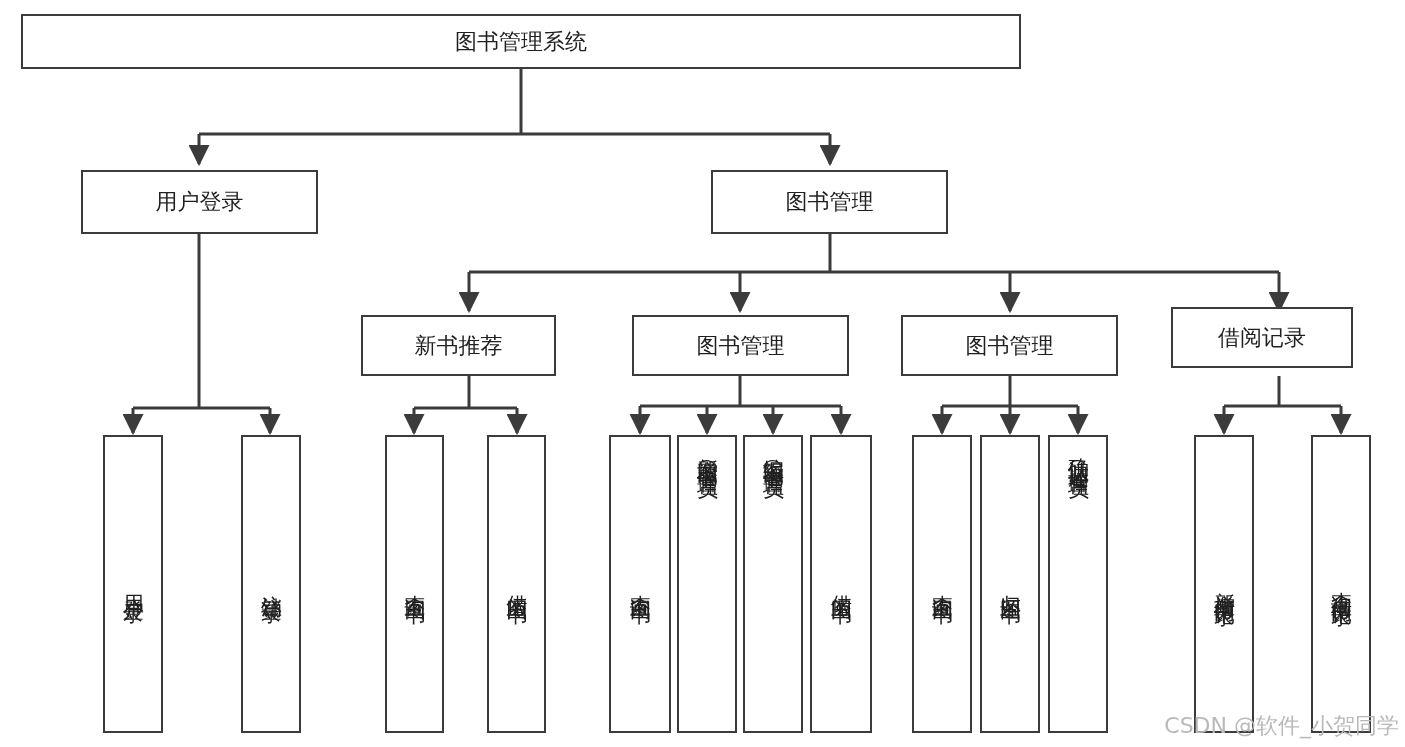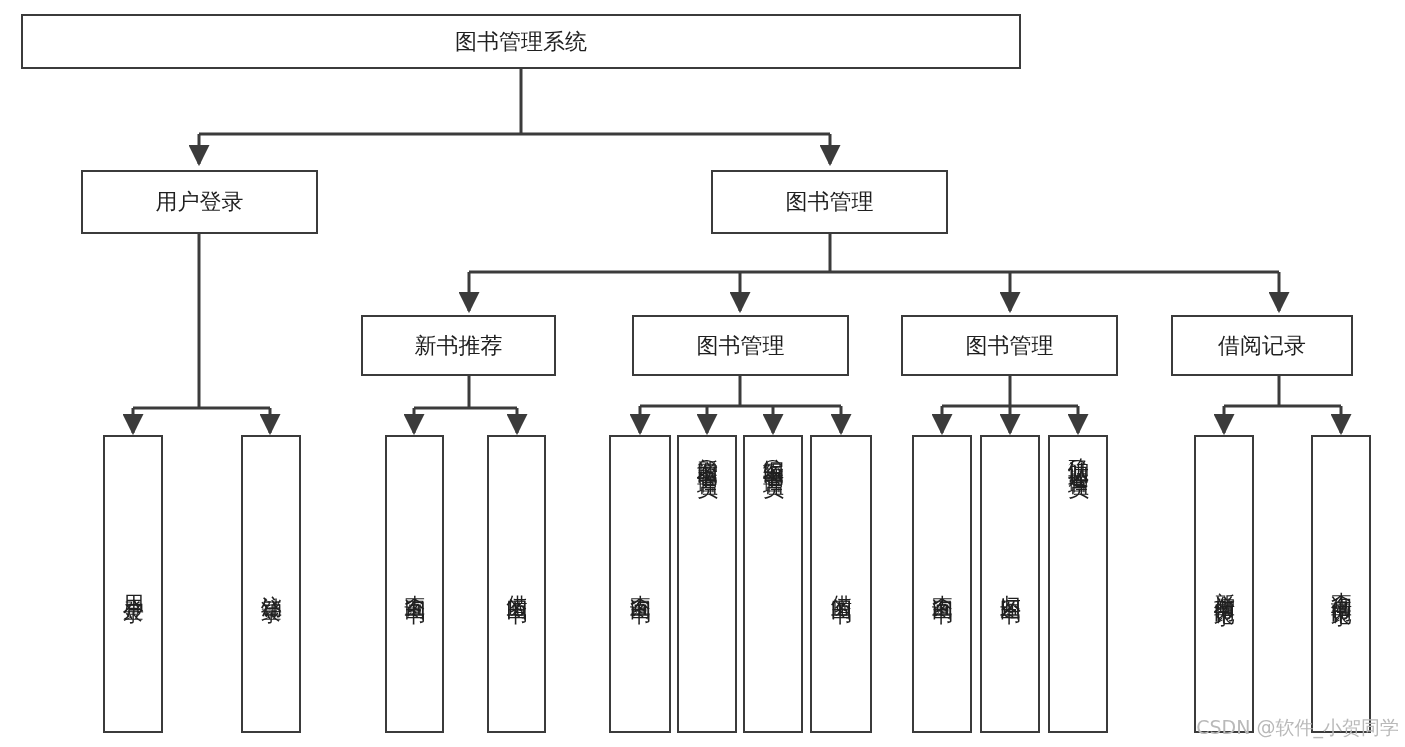--- a/index.html
+++ b/index.html
@@ -64,21 +64,21 @@
     align-items: center;
   }
   .leaf.topalign {
     align-items: flex-start;
     padding-top: 4px;
   }
   .watermark {
     position: absolute;
     right: 6px;
     bottom: 6px;
-    font-size: 19px;
+    font-size: 22px;
     color: #b9b9b9;
     white-space: nowrap;
     font-family: "DejaVu Sans", "Liberation Sans", sans-serif;
   }
 </style>
 </head>
 <body>
 
 <div id="canvas">
 
@@ -145,21 +145,21 @@
 
   <div class="node h" style="left:361px; top:315px; width:195px; height:61px;">
     <span>新书推荐</span>
   </div>
   <div class="node h" style="left:632px; top:315px; width:217px; height:61px;">
     <span>图书管理</span>
   </div>
   <div class="node h" style="left:901px; top:315px; width:217px; height:61px;">
     <span>图书管理</span>
   </div>
-  <div class="node h" style="left:1171px; top:315px; width:182px; height:61px;">
+  <div class="node h" style="left:1171px; top:307px; width:182px; height:61px;">
     <span>借阅记录</span>
   </div>
 
   <div class="leaf mid" style="left:103px; top:435px; width:60px; height:298px;">
     <span class="vtext">用户登录</span>
   </div>
   <div class="leaf mid" style="left:241px; top:435px; width:60px; height:298px;">
     <span class="vtext">注销登录</span>
   </div>
 

